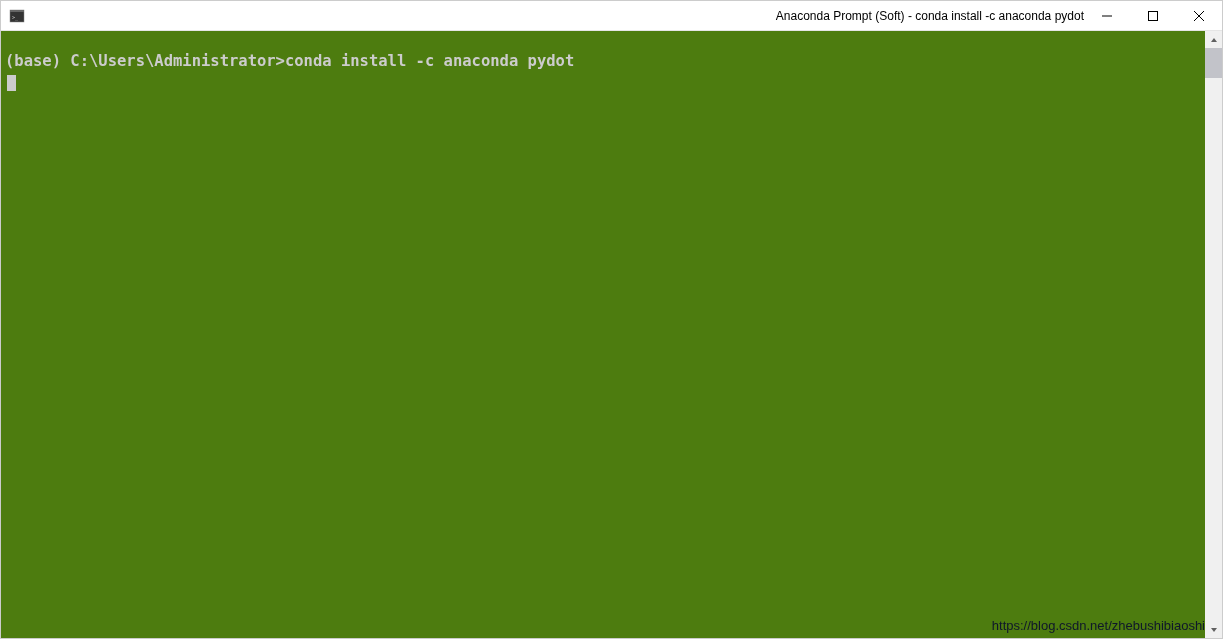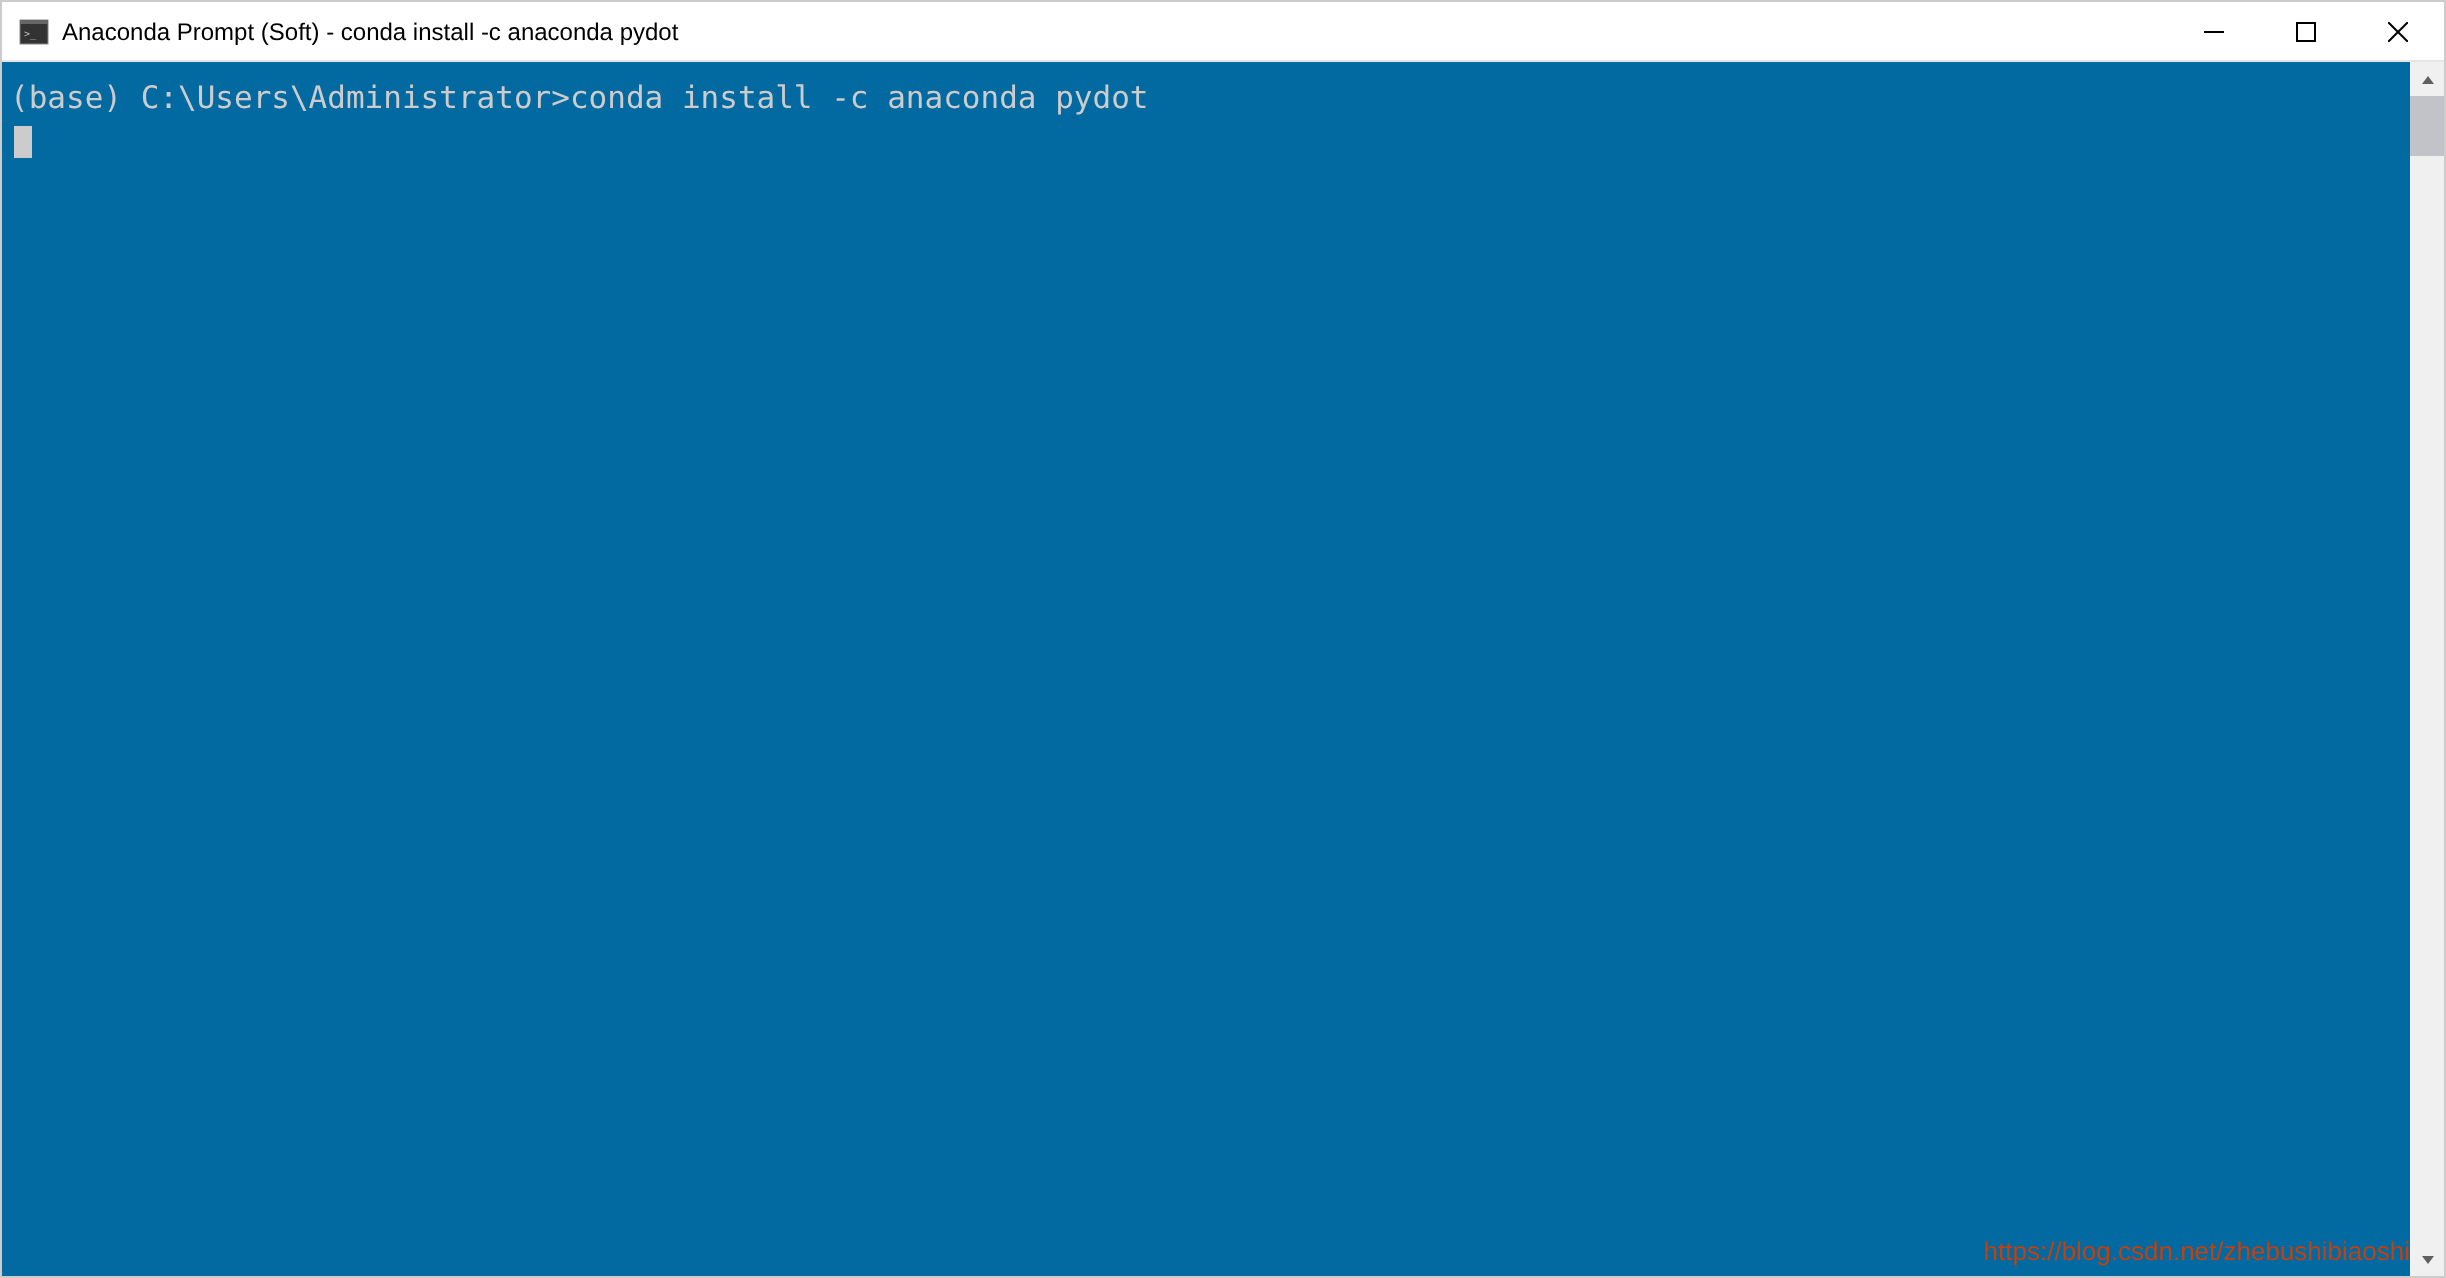--- a/index.html
+++ b/index.html
@@ -22,20 +22,21 @@
       flex-direction: column;
       border: 1px solid #cccccc;
     }
     .titlebar {
       height: 30px;
       background: #ffffff;
       display: flex;
       align-items: center;
       padding-left: 8px;
       border-bottom: 1px solid #e5e5e5;
+      text-align: right;
     }
     .titlebar-icon {
       width: 16px;
       height: 16px;
       margin-right: 6px;
       display: flex;
       align-items: center;
       justify-content: center;
     }
     .titlebar-icon svg {
@@ -66,28 +67,29 @@
       height: 10px;
     }
     .terminal-container {
       flex: 1;
       display: flex;
       background: #000000;
       position: relative;
     }
     .terminal {
       flex: 1;
-      background: #0369a1;
-      padding: 8px 4px;
+      background: #4d7c0f;
+      padding: 20px 4px;
       font-family: "NSimSun", "SimSun", "Consolas", monospace;
       font-size: 15.5px;
       line-height: 21px;
       color: #cccccc;
       white-space: pre;
       overflow: hidden;
+      font-weight: bold;
     }
     .terminal-line {
       display: block;
     }
     .cursor-block {
       display: inline-block;
       width: 9px;
       height: 16px;
       background: #cccccc;
       vertical-align: text-bottom;
@@ -123,21 +125,21 @@
       right: 0;
       height: 30px;
       background: #c2c3c9;
       cursor: pointer;
     }
     .watermark {
       position: absolute;
       bottom: 6px;
       right: 18px;
       font-size: 13px;
-      color: #c2410c;
+      color: #0f172a;
       font-family: Arial, sans-serif;
       pointer-events: none;
       white-space: nowrap;
     }
   </style>
 </head>
 <body>
 
 <div class="window">
   <div class="titlebar">

